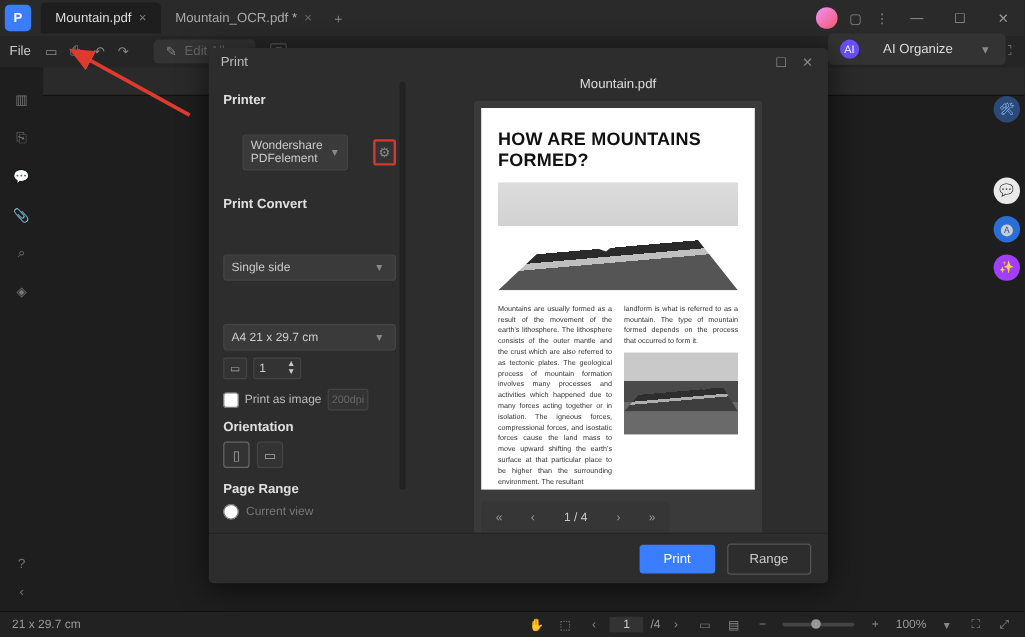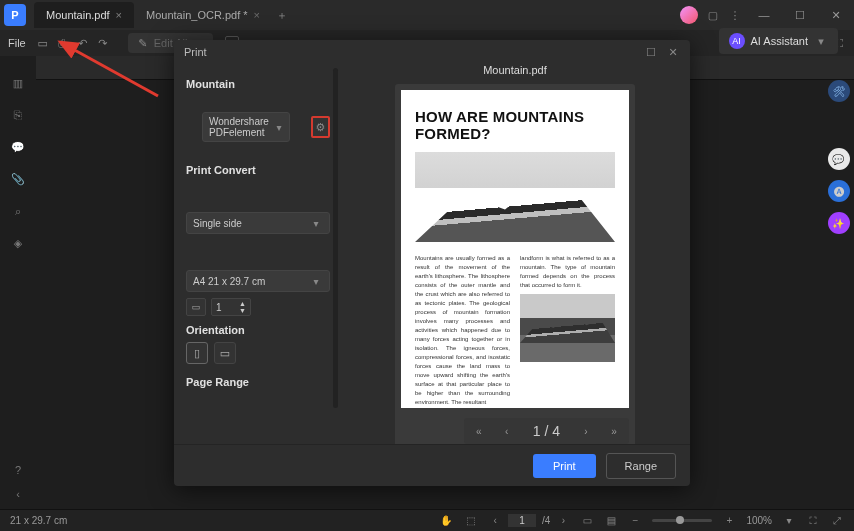--- a/index.html
+++ b/index.html
@@ -23,21 +23,21 @@
 .menubar .file { color: #ccc; cursor: pointer; }
 .edit-all { background: #333; padding: 3px 8px; border-radius: 4px; display: inline-flex; align-items: center; gap: 4px; }
 .share-btn { background: #333; padding: 4px 12px; border-radius: 4px; color: #ddd; }
 .menubar-spacer { flex: 1; display: flex; align-items: center; gap: 6px; color: #666; }
 .menubar-right { display: flex; align-items: center; gap: 8px; }
 
 
 .ribbon { height: 24px; background: #2a2a2a; display: flex; align-items: center; padding-left: 180px; gap: 16px; color: #999; border-bottom: 1px solid #111; position: relative; }
 .ribbon span { cursor: pointer; }
 .ribbon .active { color: #4a9eff; }
-.ai-pill { position: absolute; right: 16px; top: 28px; background: #333; padding: 5px 10px; border-radius: 4px; display: flex; align-items: center; gap: 6px; color: #ddd; }
+.ai-pill { position: absolute; right: 16px; top: 28px; background: #333; padding: 5px 10px; border-radius: 4px; display: flex; align-items: center; gap: 20px; color: #ddd; }
 .ai-badge { width: 16px; height: 16px; border-radius: 50%; background: #6b4eff; display:flex;align-items:center;justify-content:center;color:#fff;font-size:9px;}
 
 
 .left-rail { position: absolute; left: 0; top: 56px; bottom: 26px; width: 36px; background: #1e1e1e; display: flex; flex-direction: column; align-items: center; padding-top: 20px; gap: 18px; }
 .left-rail .ic { color: #777; cursor: pointer; }
 .help-ic { position: absolute; bottom: 28px; }
 .chev-left { position: absolute; bottom: 4px; }
 
 
 .right-rail { position: absolute; right: 0; top: 80px; width: 30px; display: flex; flex-direction: column; align-items: center; gap: 10px; }
@@ -72,34 +72,34 @@
 .input-group { display:flex;align-items:center;gap:5px;margin-bottom:8px; }
 .mini { width:20px;height:18px;border:1px solid #444;border-radius:2px;display:flex;align-items:center;justify-content:center;color:#aaa;font-size:9px;background:#333; }
 .num-input { width:40px;height:18px;background:#333;border:1px solid #444;border-radius:2px;display:flex;align-items:center;padding:0 4px;color:#ccc;font-size:10px;justify-content:space-between;}
 .orient-btns { display:flex;gap:6px; }
 .orient-btn { width:22px;height:22px;border:1px solid #444;border-radius:3px;display:flex;align-items:center;justify-content:center;color:#aaa;background:#333;position:relative; }
 .orient-btn.active { border-color:#666; }
 .custom-in { width:40px;height:15px;background:#333;border:1px solid #444;border-radius:2px;margin-left:4px; }
 
 .dlg-right { flex:1; display:flex;flex-direction:column;align-items:center;background:#2d2d2d;padding:0 8px; }
 .doc-title { color:#ddd;font-size:11px;margin:0px 0 8px; }
-.page-wrap { background:#3a3a3a;border-radius:3px;padding:6px;display:flex;flex-direction:column;align-items:flex-end; }
+.page-wrap { background:#3a3a3a;border-radius:3px;padding:6px;display:flex;flex-direction:column;align-items:flex-start; }
 .page { width: 228px; height: 318px; background:#fff;color:#111;padding:18px 14px;position:relative; }
 .page h1 { font-size:15px;font-weight:800;margin-bottom:10px;letter-spacing:.2px; }
 .img1 { width:100%;height:90px;background:linear-gradient(180deg,#dcdcdc 0%,#d2d2d2 40%,transparent 40%);position:relative;margin-bottom:12px;overflow:hidden; }
 .img1::after { content:"";position:absolute;left:0;right:0;bottom:0;height:72px;background:linear-gradient(175deg,transparent 50%,#2a2a2a 50% 58%,#bfbfbf 58% 64%,#555 64%);clip-path:polygon(0 100%,25% 35%,45% 55%,65% 10%,80% 30%,100% 100%);}
 .cols { display:flex;gap:10px; }
 .col { flex:1; font-size:6px;line-height:1.5;color:#333;text-align:justify; }
 .img2 { width:100%;height:68px;margin-top:4px;background:#888;position:relative;overflow:hidden; }
 .img2::before {content:"";position:absolute;inset:0;background:linear-gradient(180deg,#c9c9c9 0 35%,#4a4a4a 35% 60%,#6a6a6a 60% 100%);}
 .img2::after {content:"";position:absolute;left:0;right:0;top:32%;height:40%;background:linear-gradient(175deg,transparent 40%,#2e2e2e 40% 55%,#aeaeae 55% 62%,#3e3e3e 62%);clip-path:polygon(0 100%,20% 20%,35% 45%,55% 5%,70% 35%,85% 15%,100% 100%);}
 
 .pager { display:flex;align-items:center;gap:4px;margin-top:10px;background:#363636;padding:3px;border-radius:3px; }
 .pager-btn { width:24px;height:20px;display:flex;align-items:center;justify-content:center;color:#999;cursor:pointer;font-size:10px; }
-.pager-val { padding:0 10px;color:#ccc;font-size:14px; }
+.pager-val { padding:0 10px;color:#ccc;font-size:10px; }
 
 .dlg-footer { height:42px;display:flex;align-items:center;justify-content:flex-end;gap:10px;padding:0 14px;border-top:1px solid #242424; }
 .btn-primary { background:#3a7dff;color:#fff;border:none;padding:6px 20px;border-radius:3px;font-size:11px;cursor:pointer; }
 .btn-secondary { background:transparent;color:#ccc;border:1px solid #555;padding:6px 18px;border-radius:3px;font-size:11px;cursor:pointer; }
 
 
 .arrow { position:absolute;left:48px;top:36px;pointer-events:none; }
 
 .scroll { position:absolute;right:2px;top:4px;bottom:36px;width:5px;background:#222;border-radius:3px; }
 .dlg-left { position:relative; }
@@ -161,21 +161,21 @@
   <span>Convert</span>
   <span>View</span>
   <span>Organize</span>
   <span>Tools</span>
   <span>Form</span>
   <span>Protect</span>
 </div>
 
 <div class="ai-pill">
   <span class="ai-badge">AI</span>
-  <span>AI Assistant</span>
+  <span>AI Organize</span>
   <span class="ic">▾</span>
 </div>
 
 <div class="left-rail">
   <span class="ic">▥</span>
   <span class="ic">⎘</span>
   <span class="ic">💬</span>
   <span class="ic">📎</span>
   <span class="ic">⌕</span>
   <span class="ic">◈</span>
@@ -194,21 +194,21 @@
 <div class="dialog">
   <div class="dlg-title">
     <span>Print</span>
     <div class="dlg-title-ctrls">
       <span class="ic">☐</span>
       <span class="ic">✕</span>
     </div>
   </div>
   <div class="dlg-body">
     <div class="dlg-left">
-      <h4>Mountain</h4>
+      <h4>Printer</h4>
       <div class="printer-row">
         <div class="select">
           <span>Wondershare PDFelement</span>
           <span class="ic">▾</span>
         </div>
         <div class="gear-highlight">
           <span class="ic">⚙</span>
         </div>
       </div>
 
@@ -221,28 +221,37 @@
         <span>A4 21 x 29.7 cm</span>
         <span class="ic">▾</span>
       </div>
       <div class="input-group">
         <span class="mini">▭</span>
         <div class="num-input">
           <span>1</span>
           <span style="font-size:7px;line-height:1">▲<br>▼</span>
         </div>
       </div>
+      <label class="chk">
+        <input type="checkbox" style="">
+        <span>Print as image</span>
+        <span class="mini" style="width:34px;color:#666">200dpi</span>
+      </label>
 
       <h4>Orientation</h4>
       <div class="orient-btns">
         <div class="orient-btn active">▯</div>
         <div class="orient-btn">▭</div>
       </div>
 
       <h4 style="margin-top:12px">Page Range</h4>
+      <label class="radio-row muted">
+          <input type="radio" name="pr" style="">
+          <span>Current view</span>
+        </label>
 
       <div class="scroll"></div>
     </div>
 
     <div class="dlg-right">
       <div class="doc-title">Mountain.pdf</div>
       <div class="page-wrap">
         <div class="page">
           <h1>HOW ARE MOUNTAINS FORMED?</h1>
           <div class="img1"></div>

